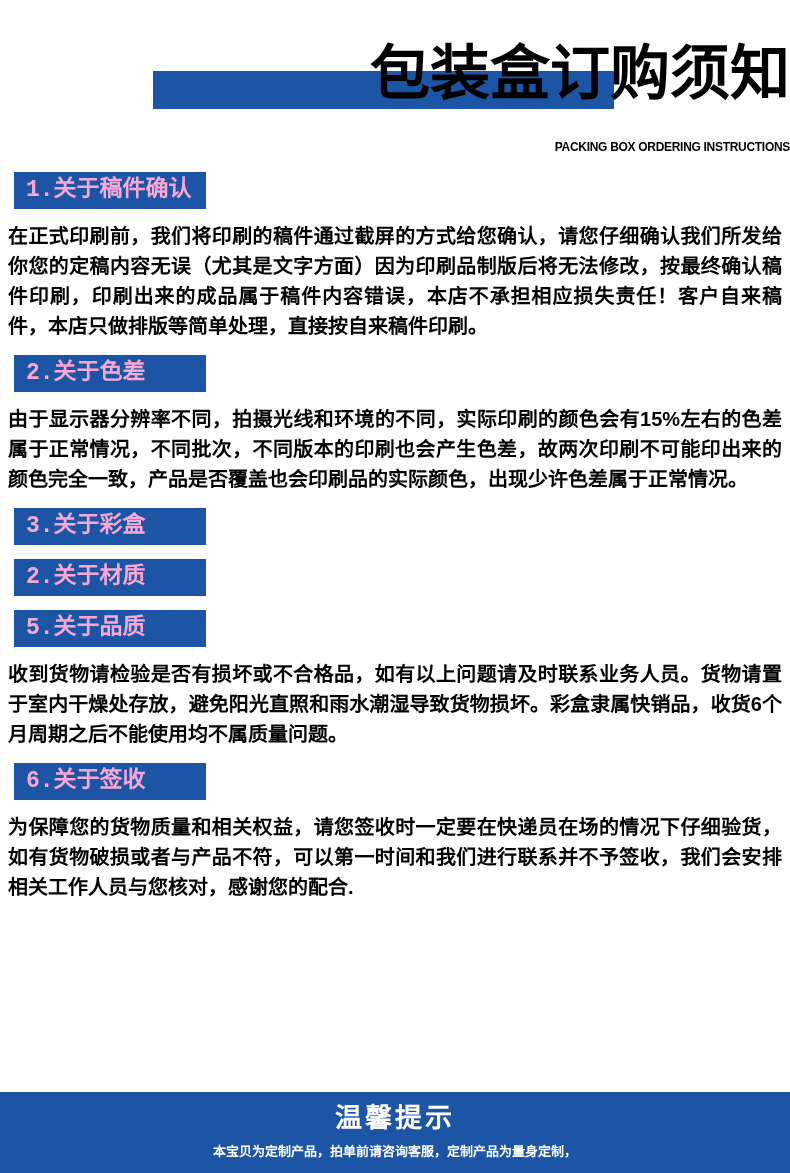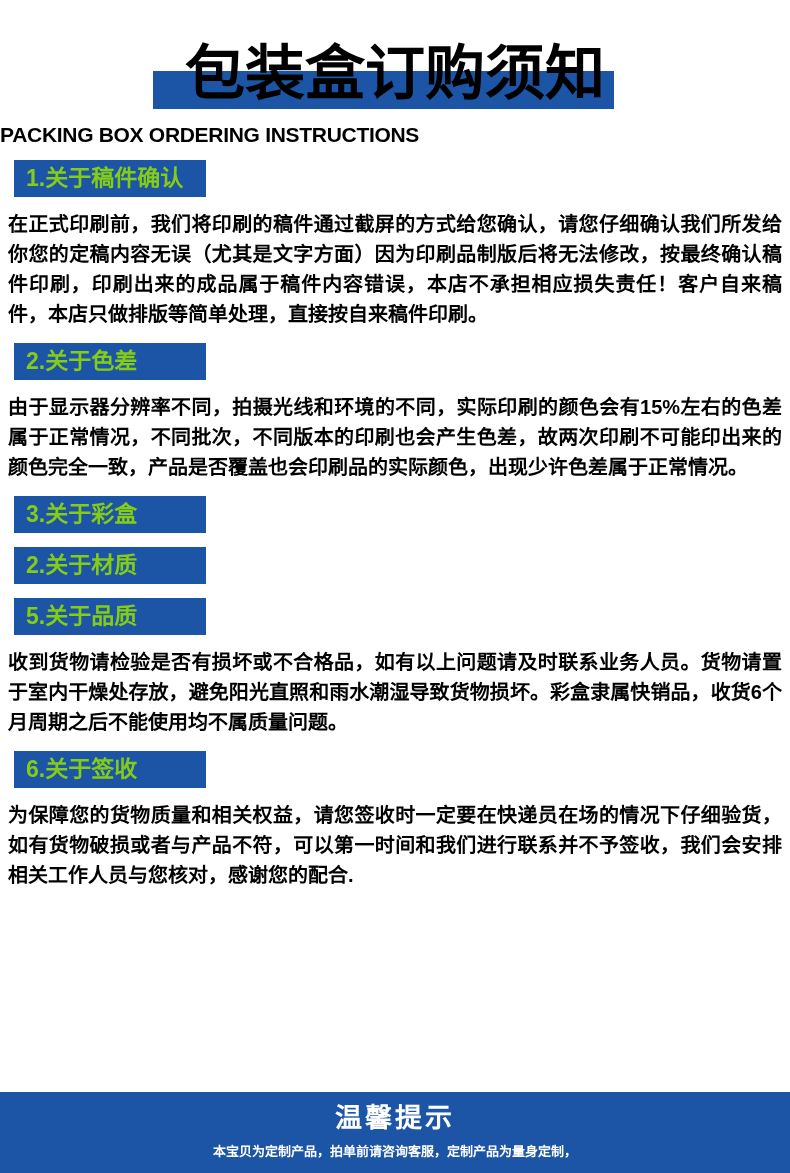--- a/index.html
+++ b/index.html
@@ -20,62 +20,63 @@
     min-height: 1173px;
     display: flex;
     flex-direction: column;
   }
   
   .header { flex: 0 0 auto; }
   .title-wrap {
     position: relative;
     height: 68px;
     margin-top: 40px;
-    text-align: center;
+    text-align: right;
   }
   .title-bar {
     position: absolute;
     left: 153px;
     top: 31px;
     width: 461px;
     height: 38px;
     background: #1c55a5;
   }
   .title {
     position: relative;
     z-index: 1;
     margin: 0;
     font-size: 60px;
     line-height: 68px;
     font-weight: bold;
     letter-spacing: 0px;
     white-space: nowrap;
   }
   .subtitle {
-    margin-top: 16px;
-    text-align: left;
-    font-size: 21px;
+    margin-top: 28px;
+    text-align: right;
+    font-size: 12px;
     line-height: 22px;
     font-weight: bold;
     letter-spacing: -0.3px;
   }
   
   .sec { margin-top: 14px; }
   .sec-heading {
     margin-left: 14px;
     width: 180px;
     height: 37px;
     padding-left: 12px;
     background: #1c55a5;
-    color: #84cc16;
+    color: #f9a8d4;
     font-size: 23px;
     font-weight: bold;
     line-height: 37px;
     white-space: nowrap;
     overflow: hidden;
+    font-family: Liberation Mono, monospace;
   }
   .sec-body {
     margin: 12px 8px 0 8px;
     font-size: 20px;
     line-height: 30px;
     font-weight: bold;
     text-align: justify;
     text-justify: inter-ideograph;
   }
   

